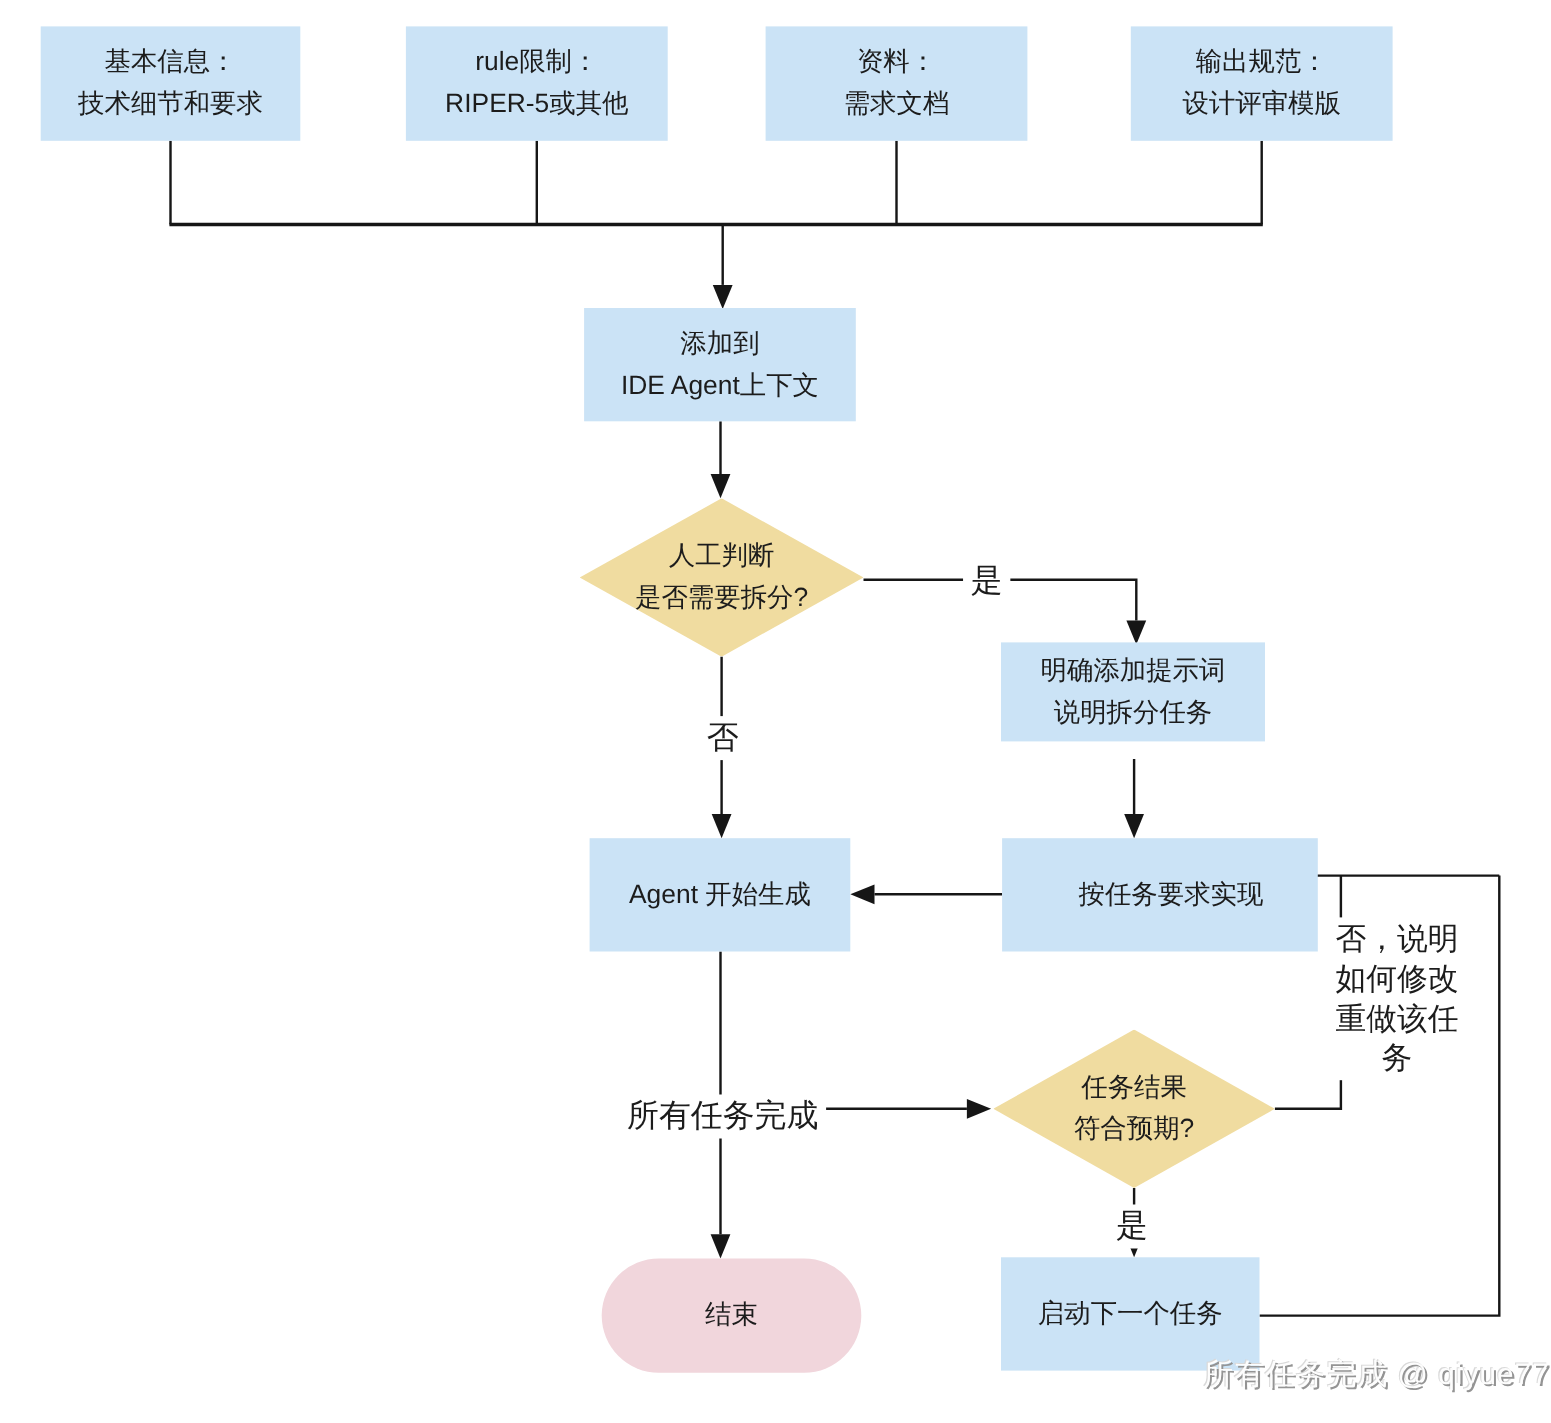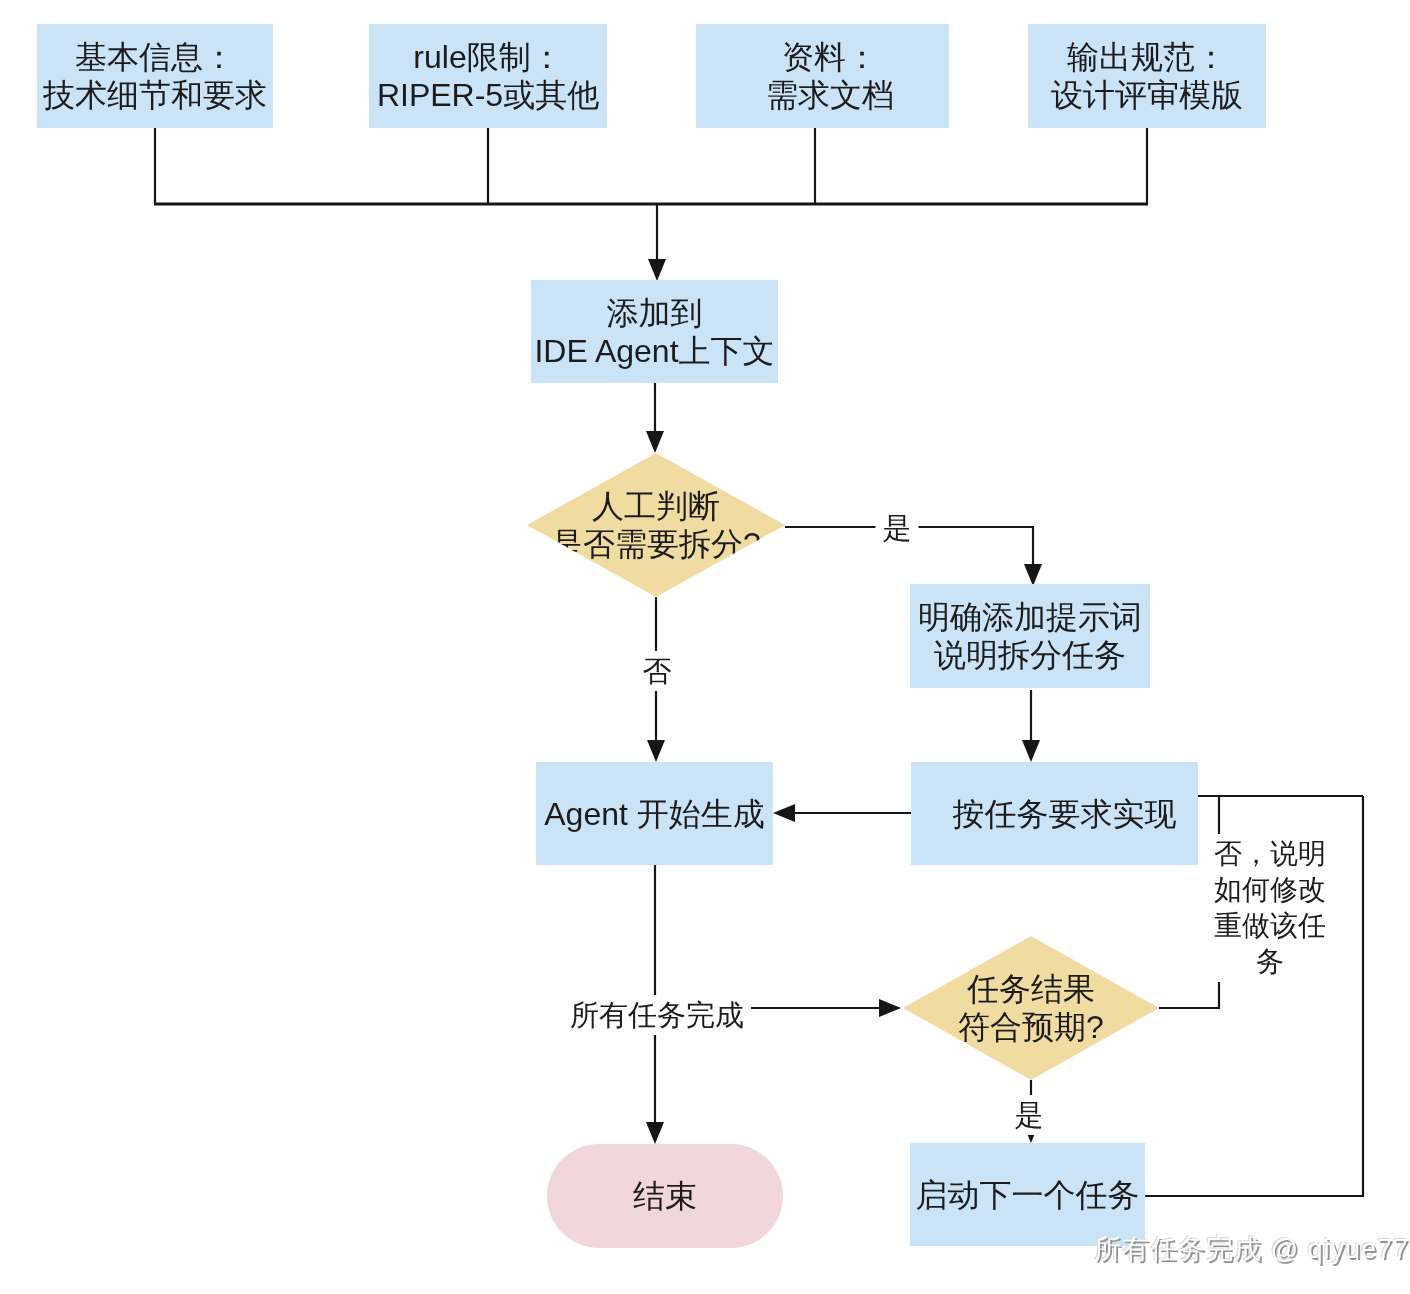--- a/index.html
+++ b/index.html
@@ -33,21 +33,21 @@
     fill: var(--line, #161616);
     stroke: none;
   }
   .node {
     position: absolute;
     display: flex;
     align-items: center;
     justify-content: center;
     text-align: center;
     white-space: pre-line;
-    font-size: 32px;
+    font-size: 24px;
     line-height: 38px;
     color: var(--text, #1c1c1c);
   }
   .process {
     background: var(--process_fill, #cbe3f6);
   }
   .decision {
     background: var(--decision_fill, #f0dca0);
     clip-path: polygon(50% 0, 100% 50%, 50% 100%, 0 50%);
   }
@@ -119,32 +119,32 @@
     <path class="wire" d="M1031 1080 V1121"></path>
     <polygon class="arrow" points="1031,1143 1022,1121 1040,1121"></polygon>
 
     <path class="wire" d="M1145 1196 H1363 V796"></path>
   </svg>
 
   <div class="node process" style="left:37px; top:24px; width:236px; height:104px;">基本信息：
 技术细节和要求</div>
   <div class="node process" style="left:369px; top:24px; width:238px; height:104px;">rule限制：
 RIPER-5或其他</div>
-  <div class="node process" style="left:696px; top:24px; width:238px; height:104px;padding-left:15px;">资料：
+  <div class="node process" style="left:696px; top:24px; width:238px; height:104px;">资料：
 需求文档</div>
   <div class="node process" style="left:1028px; top:24px; width:238px; height:104px;">输出规范：
 设计评审模版</div>
 
   <div class="node process" style="left:531px; top:280px; width:247px; height:103px;">添加到
 IDE Agent上下文</div>
 
   <div class="node decision" style="left:527px; top:453px; width:258px; height:144px;">人工判断
 是否需要拆分?</div>
 
-  <div class="node process" style="left:910px; top:584px; width:240px; height:104px;">明确添加提示词
+  <div class="node process" style="left:910px; top:584px; width:240px; height:90px;">明确添加提示词
 说明拆分任务</div>
 
   <div class="node process" style="left:911px; top:762px; width:267px; height:103px;padding-left:20px;">按任务要求实现</div>
 
   <div class="node process" style="left:536px; top:762px; width:237px; height:103px;">Agent 开始生成</div>
 
   <div class="node decision" style="left:903px; top:936px; width:256px; height:144px;">任务结果
 符合预期?</div>
 
   <div class="node process" style="left:910px; top:1143px; width:235px; height:103px;">启动下一个任务</div>

